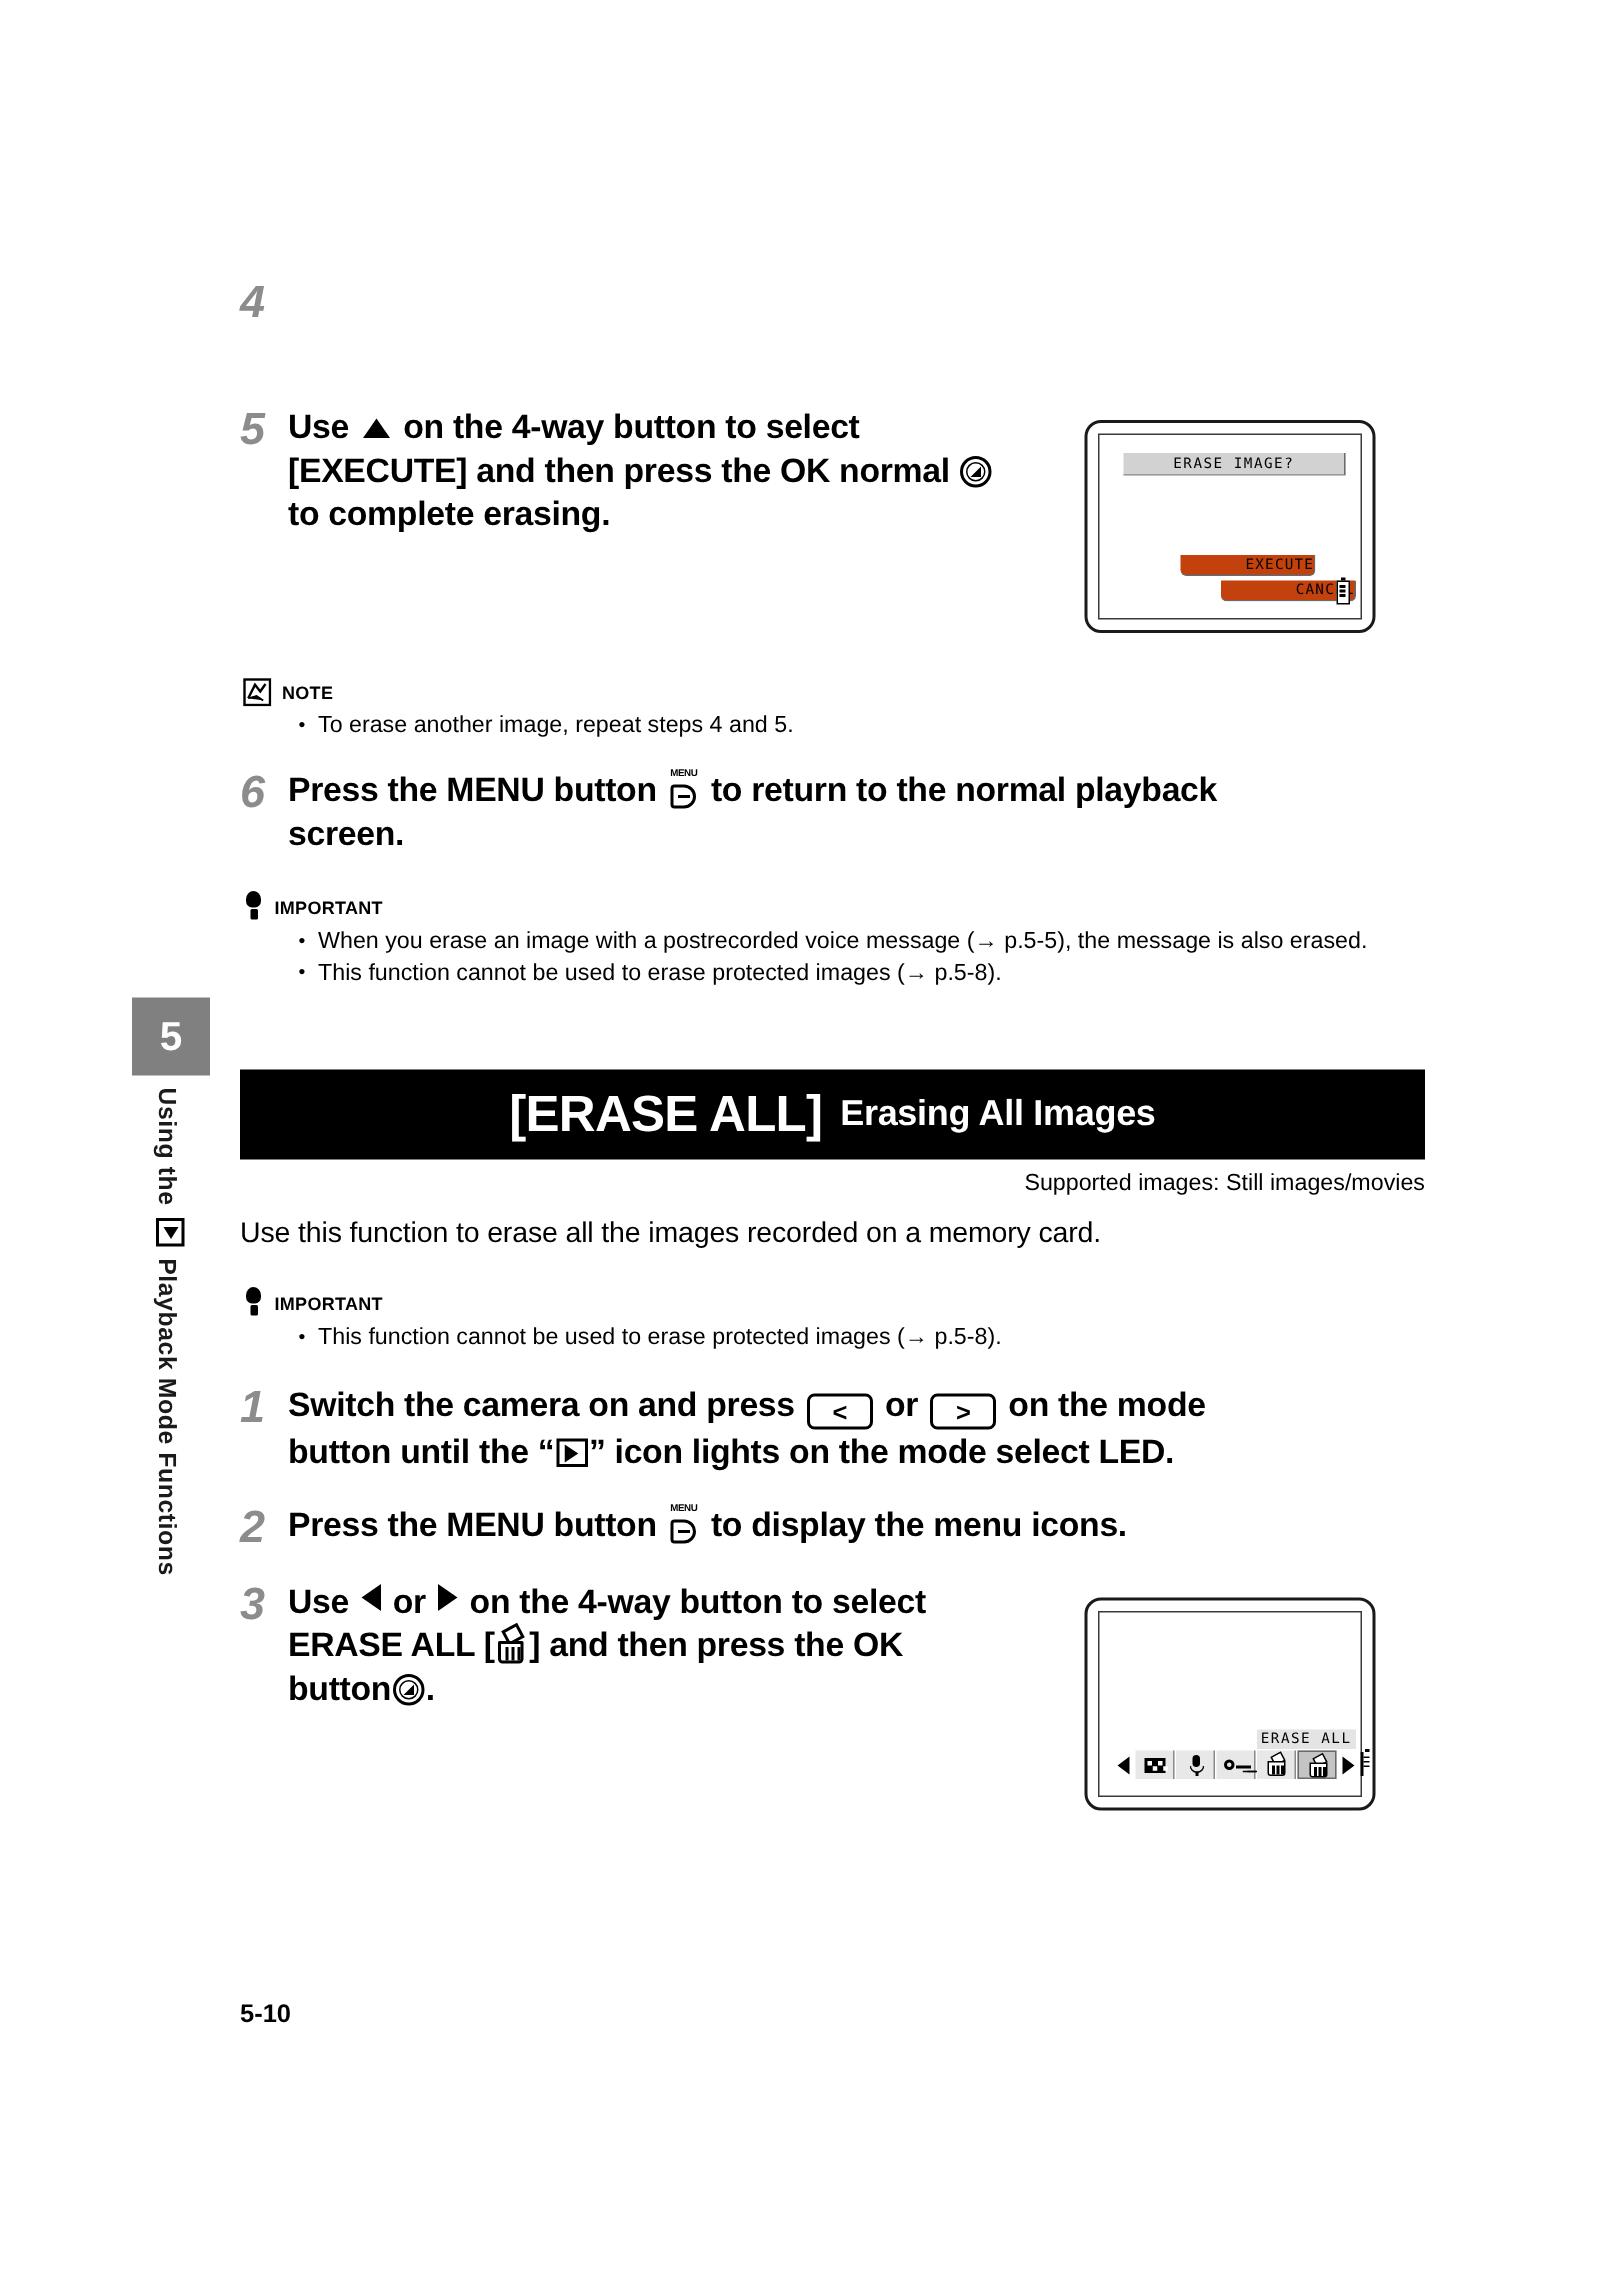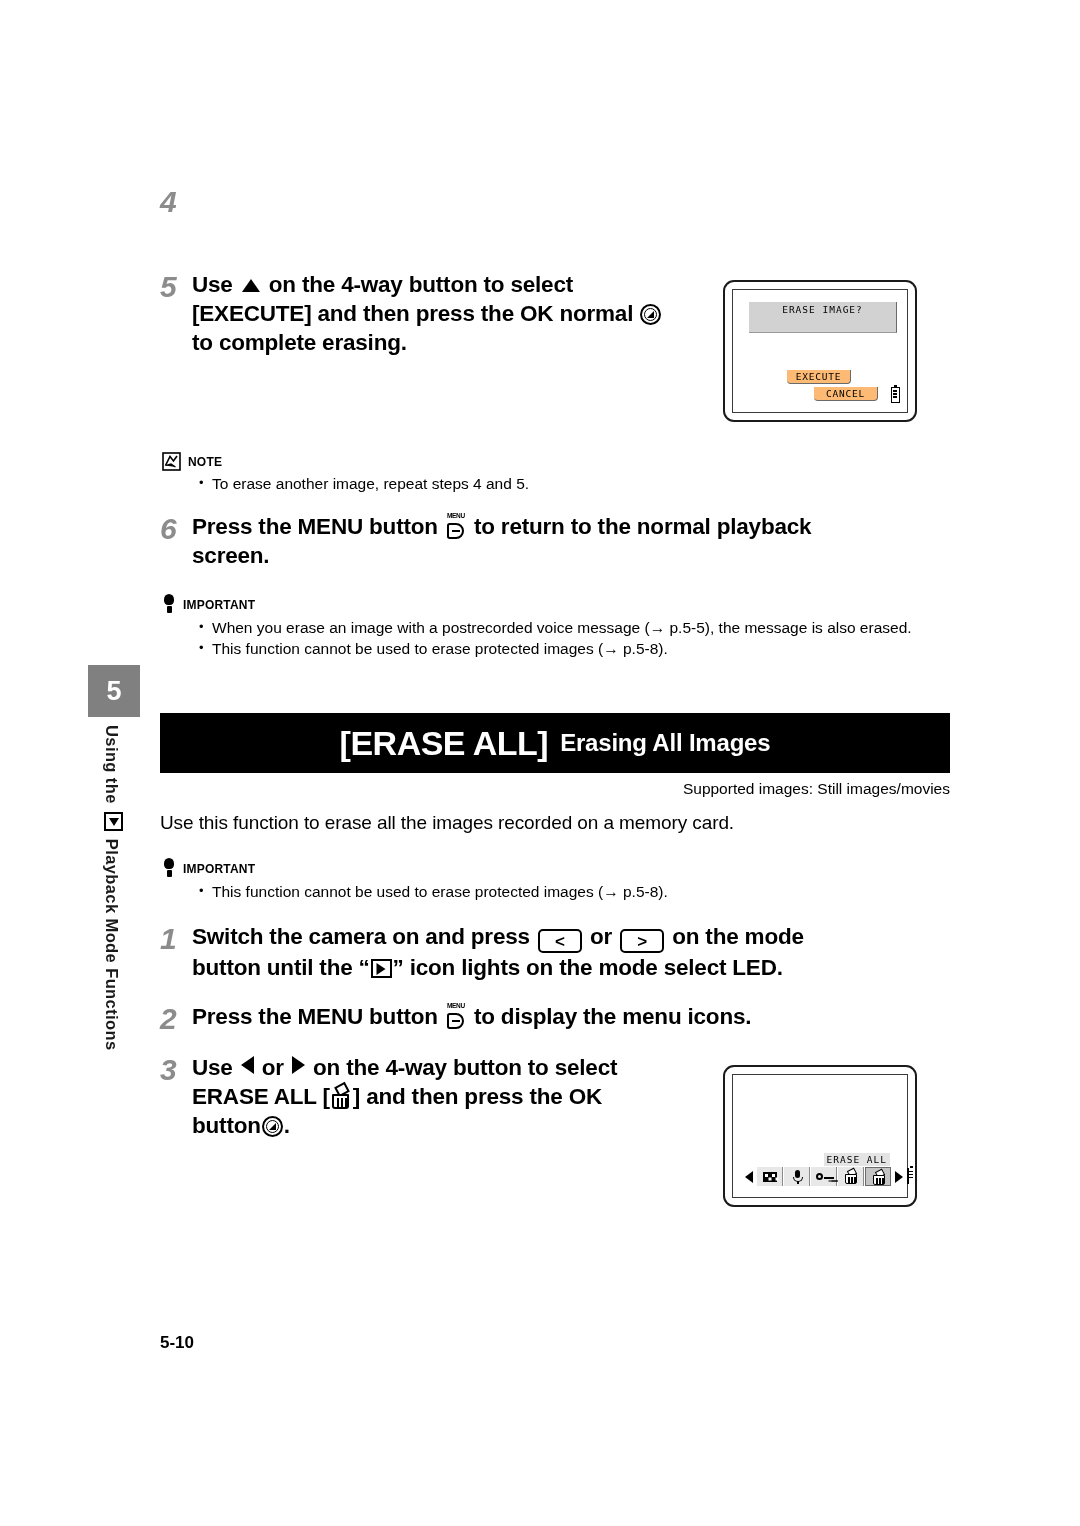--- a/index.html
+++ b/index.html
@@ -342,44 +342,44 @@
     position: absolute;
     left: 7px; top: 7px; right: 7px; bottom: 7px;
     border: 1.5px solid #3a3a3a;
     box-sizing: border-box;
   }
   .lcd-title {
     position: absolute;
     left: 16px;
     top: 12px;
     width: 148px;
-    height: 31px;
+    height: 15px;
     background: #d2d2d2;
     border-right: 1.5px solid #6a6a6a;
     border-bottom: 1px solid #9a9a9a;
     font-size: 9.5px;
     font-family: "DejaVu Sans Mono", monospace;
     letter-spacing: 1px;
     text-align: center;
     line-height: 15px;
     color: #000;
     box-sizing: border-box;
   }
   .lcd-btn {
     position: absolute;
-    width: 64px;
+    width: 90px;
     height: 14px;
-    background: #fdba74;
+    background: #c2410c;
     border-right: 1.5px solid #6a6a6a;
     border-bottom: 1.5px solid #6a6a6a;
     border-radius: 0 0 4px 4px;
     font-size: 9.5px;
     font-family: "DejaVu Sans Mono", monospace;
     letter-spacing: 0.8px;
-    text-align: center;
+    text-align: right;
     line-height: 13px;
     box-sizing: border-box;
   }
   .battery-icon {
     position: absolute;
     width: 9px;
     height: 16px;
     border: 1.5px solid #000;
     box-sizing: border-box;
     background: #fff;
@@ -396,21 +396,21 @@
     position: absolute;
     left: 1px; top: 2px;
     width: 4px; height: 1.5px;
     background: #000;
     box-shadow: 0 3px 0 #000, 0 6px 0 #000;
   }
 
   
   .lcd-menu-label {
     position: absolute;
-    right: 17px;
+    right: 3px;
     bottom: 31px;
     background: #e4e4e4;
     font-size: 9.5px;
     font-family: "DejaVu Sans Mono", monospace;
     letter-spacing: 1px;
     padding: 1px 3px;
   }
   .lcd-menu-strip {
     position: absolute;
     left: 12px;

